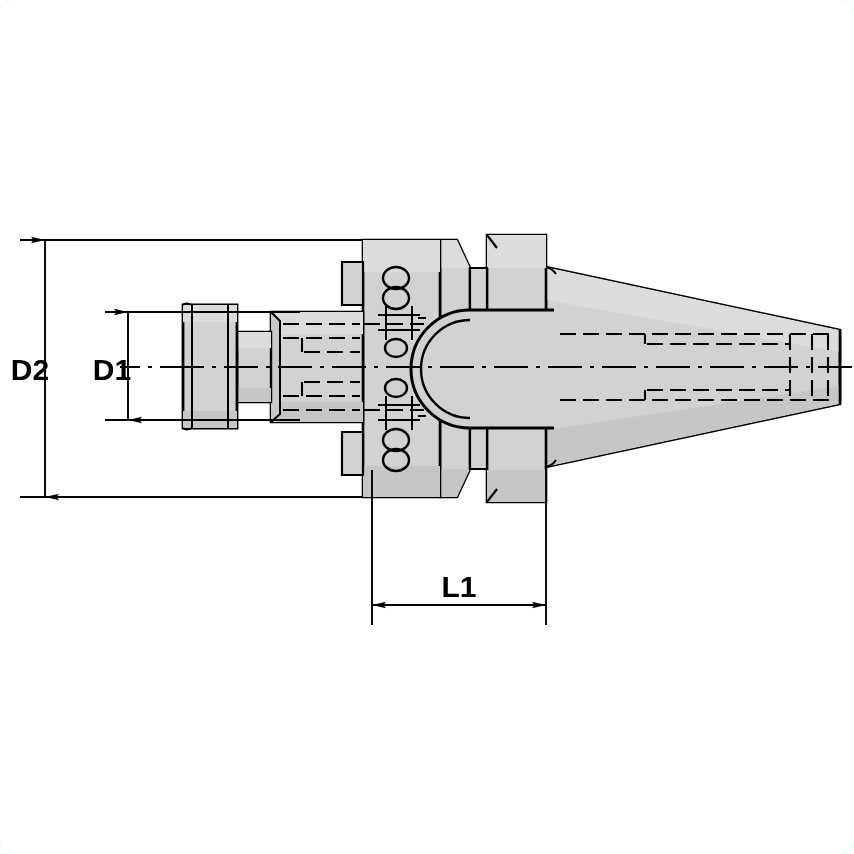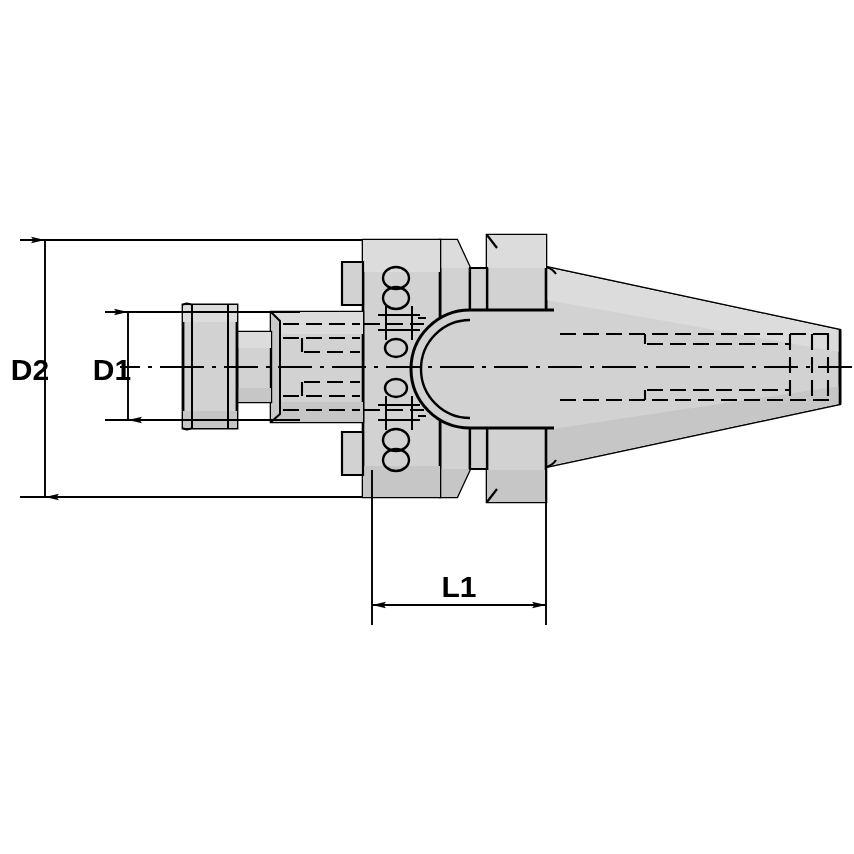--- a/index.html
+++ b/index.html
@@ -1,18 +1,18 @@
 <!DOCTYPE html>
 <html><head>
 <meta charset="utf-8">
 <title>Technical Drawing</title>
 <style>
   html,body{margin:0;padding:0;background:#ffffff;}
   body{width:854px;height:854px;font-family:"Liberation Sans",sans-serif;}
-  #stage{position:relative;width:854px;height:854px;overflow:hidden;background:#86efac;}
+  #stage{position:relative;width:854px;height:854px;overflow:hidden;background:#86efac;border-radius:12px;}
   svg{display:block;}
   .dimtext{font-family:"Liberation Sans",sans-serif;font-size:30px;font-weight:bold;fill:#000;}
 </style>
 </head>
 <body>
 
 <div id="stage">
 <svg width="854" height="854" viewBox="0 0 854 854">
 
   <defs>

